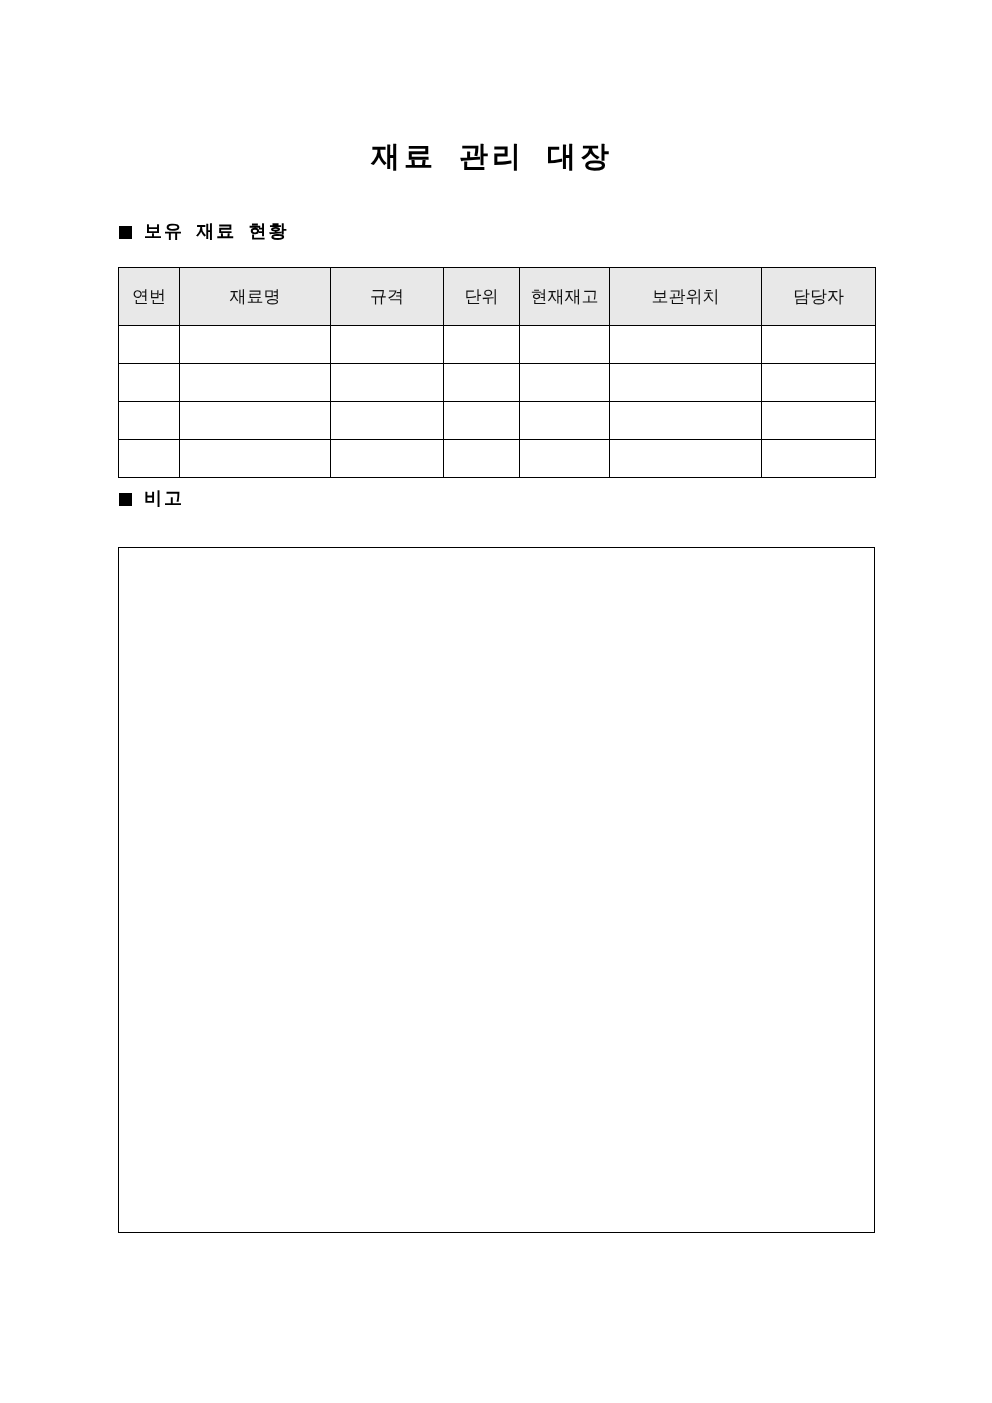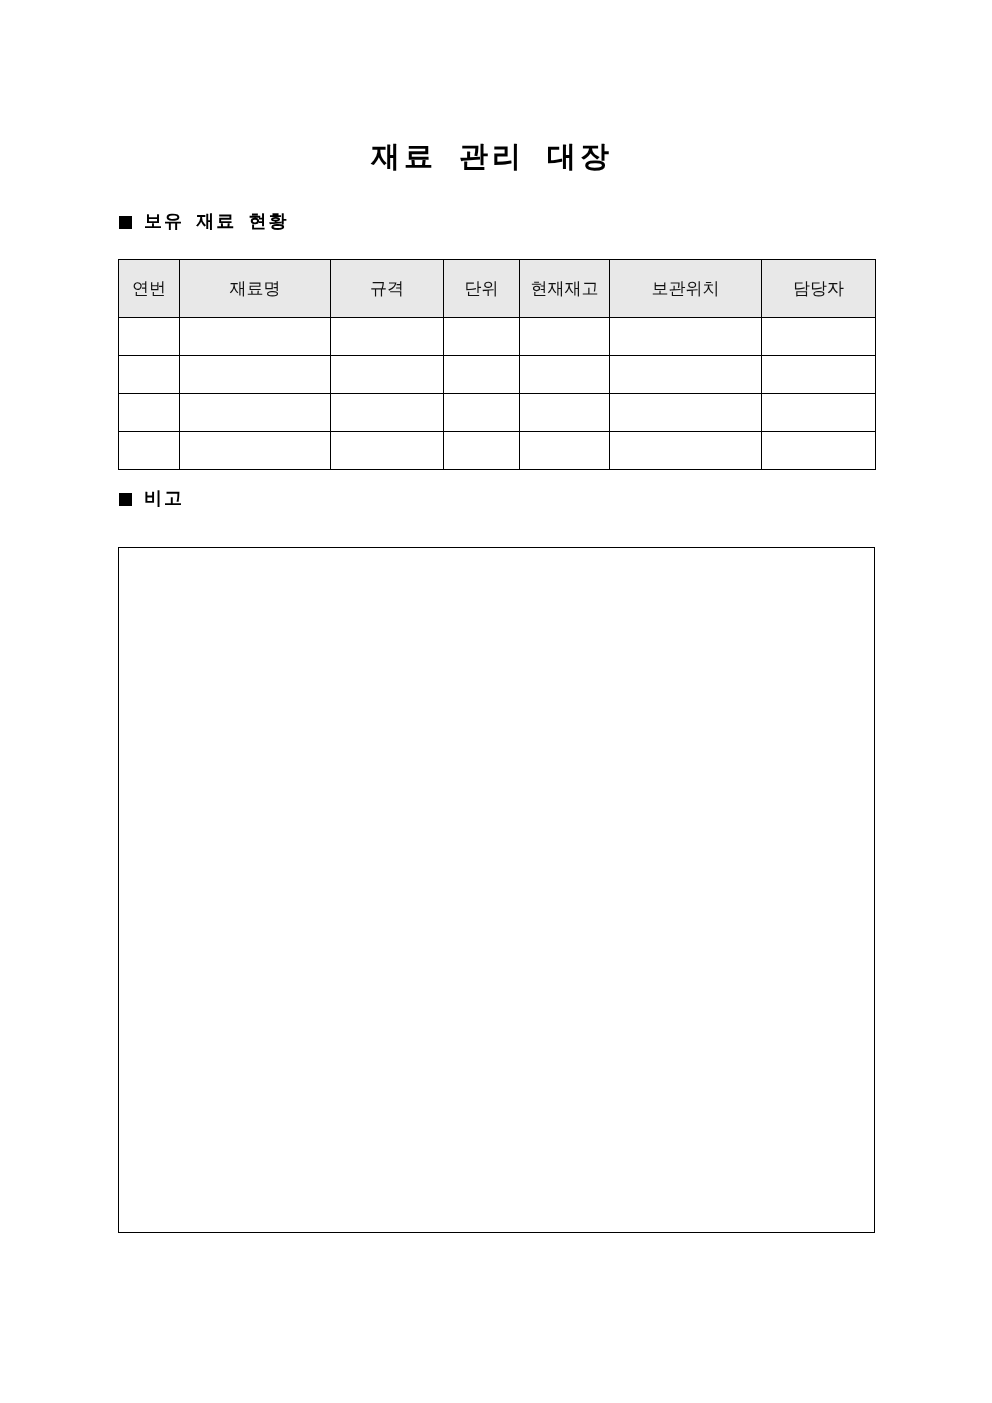--- a/index.html
+++ b/index.html
@@ -41,27 +41,27 @@
       width: 13px;
       height: 13px;
       background: #000;
       margin-right: 12px;
       margin-top: 2px;
     }
     .section-heading .text {
       letter-spacing: 2px;
       word-spacing: 4px;
     }
-    .sec1 { top: 209px; }
+    .sec1 { top: 219px; }
     .sec2 { top: 486px; }
 
     table.inventory {
       position: absolute;
       left: 118px;
-      top: 259px;
+      top: 267px;
       width: 757px;
       border-collapse: collapse;
       table-layout: fixed;
       padding-left: 17px;
     }
     table.inventory th, table.inventory td {
       border: 1px solid #000;
       padding: 0;
       text-align: center;
       vertical-align: middle;

